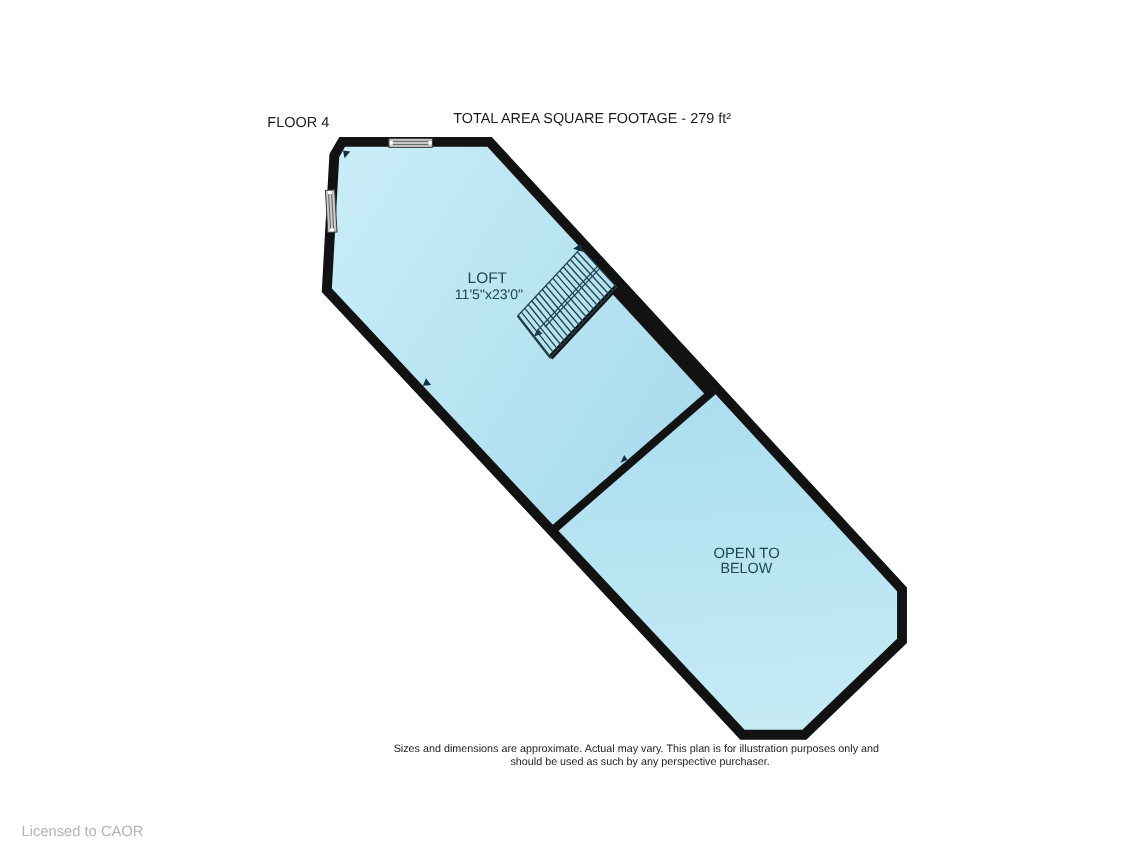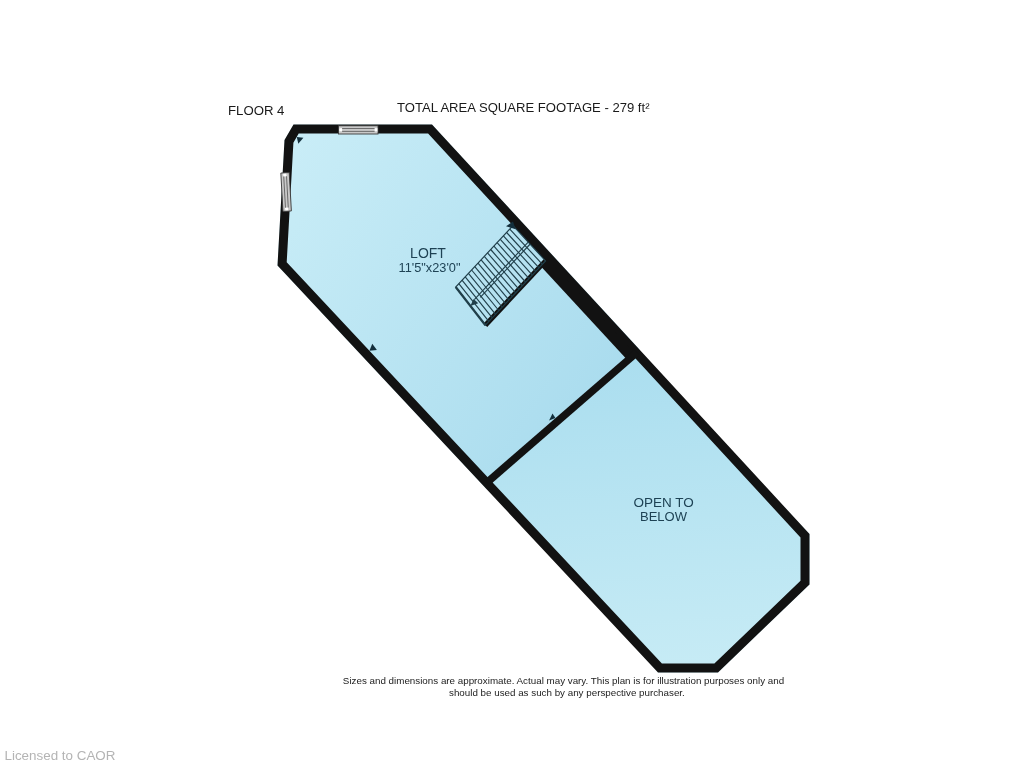--- a/index.html
+++ b/index.html
@@ -1,17 +1,17 @@
 <!DOCTYPE html>
 <html><head>
 <meta charset="utf-8">
 <style>
 html,body{margin:0;padding:0;background:#fff;width:1024px;height:768px;overflow:hidden;}
 body{font-family:"Liberation Sans",sans-serif;}
-#page{position:relative;width:857px;height:768px;}
+#page{position:relative;width:857px;height:768px;margin-left:15px;}
 svg{position:absolute;left:0;top:0;filter:blur(0.4px);}
 </style>
 </head>
 <body>
 <div id="page">
 <svg width="1024" height="768" viewBox="0 0 1024 768">
 <defs>
 <linearGradient id="gloft" x1="294" y1="135" x2="633" y2="351" gradientUnits="userSpaceOnUse">
 <stop offset="0" stop-color="#c9edf7"></stop>
           <stop offset="1" stop-color="#aadcee"></stop>

